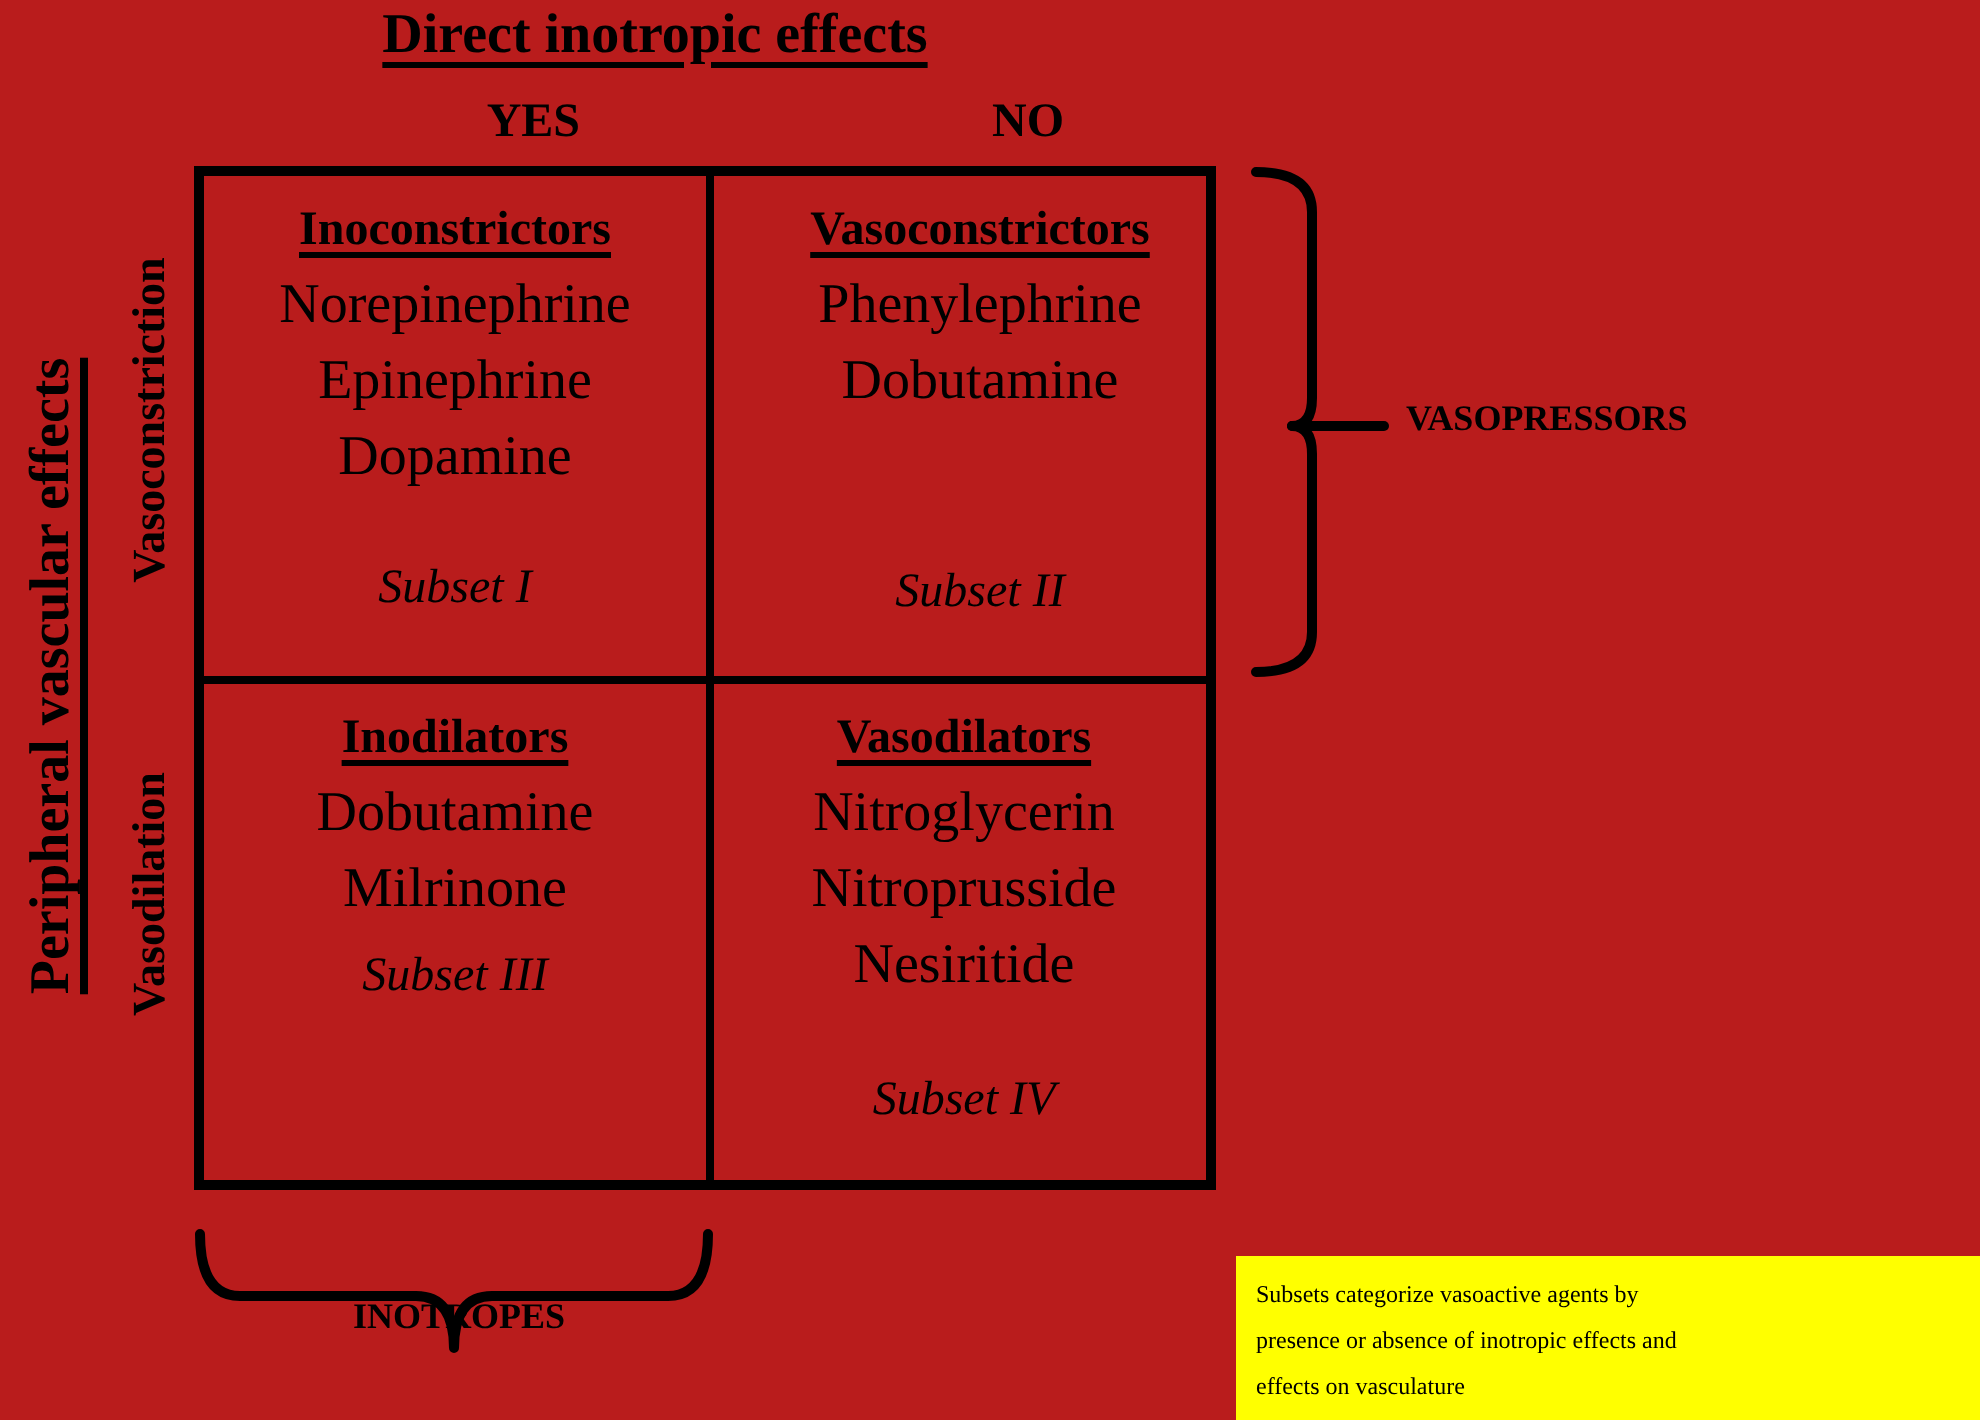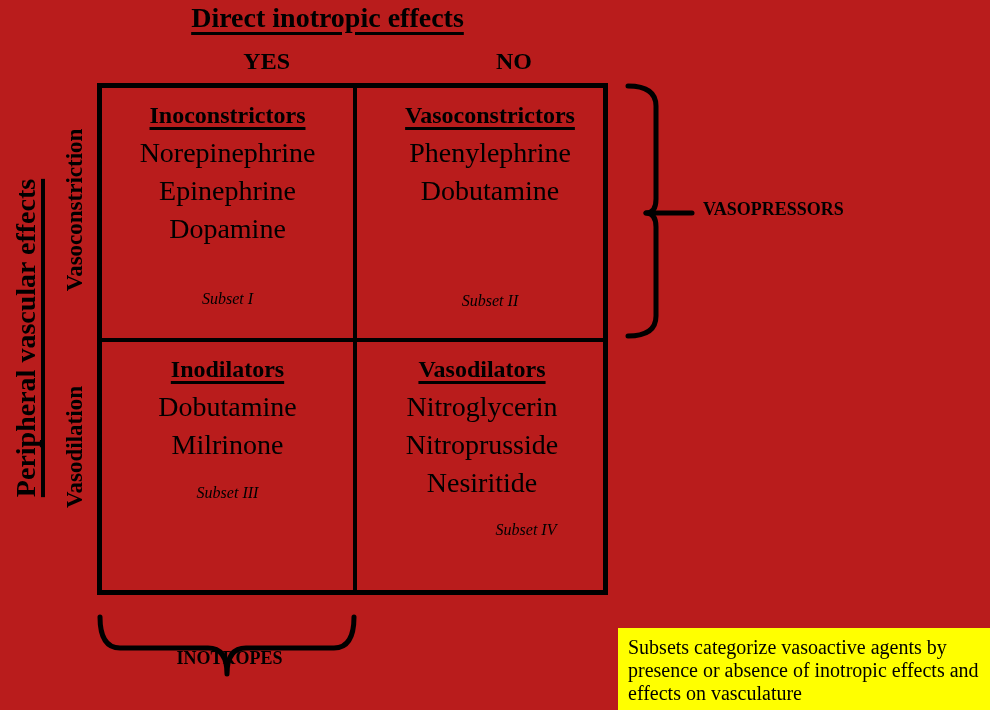--- a/index.html
+++ b/index.html
@@ -77,42 +77,42 @@
     font-size: 24px; font-weight: bold;
     text-decoration: underline;
     text-decoration-thickness: 3px;
     text-underline-offset: 4px;
     line-height: 32px;
     margin-bottom: 3px;
   }
   .drug { font-size: 28px; line-height: 38px; }
   .subset {
     position: absolute; left: 0; width: 100%;
-    font-style: italic; font-size: 16px; text-align: center;
+    font-style: italic; font-size: 24px; text-align: center;
   }
   .subset-1 { bottom: 30px; }
   .subset-2 { bottom: 28px; }
   .subset-3 { bottom: 30px; }
-  .subset-4 { bottom: 51px; padding-left: 44px; }
+  .subset-4 { bottom: 26px; }
   
   .brace-right  { position: absolute; left: 612px; top: 73px; }
   .brace-bottom { position: absolute; left: 92px;  top: 612px; }
   .brace-path { stroke: #000; stroke-width: 5; fill: none; stroke-linecap: round; stroke-linejoin: round; }
   .group-label { position: absolute; font-size: 18px; font-weight: bold; white-space: nowrap; }
   .label-vasopressors { left: 703px; top: 199px; }
   .label-inotropes { left: 97px; top: 648px; width: 265px; text-align: center; }
   
   .note {
     position: absolute;
     left: 618px; top: 628px;
     width: 372px; height: 82px;
     background: #ffff00;
     box-sizing: border-box;
     padding: 8px 6px 0 10px;
-    font-size: 20px;
+    font-size: 12px;
     line-height: 23px;
     color: #000000;
   }
 </style>
 </head>
 <body>
 
 <div class="canvas">
 
   <div class="title">Direct inotropic effects</div>

